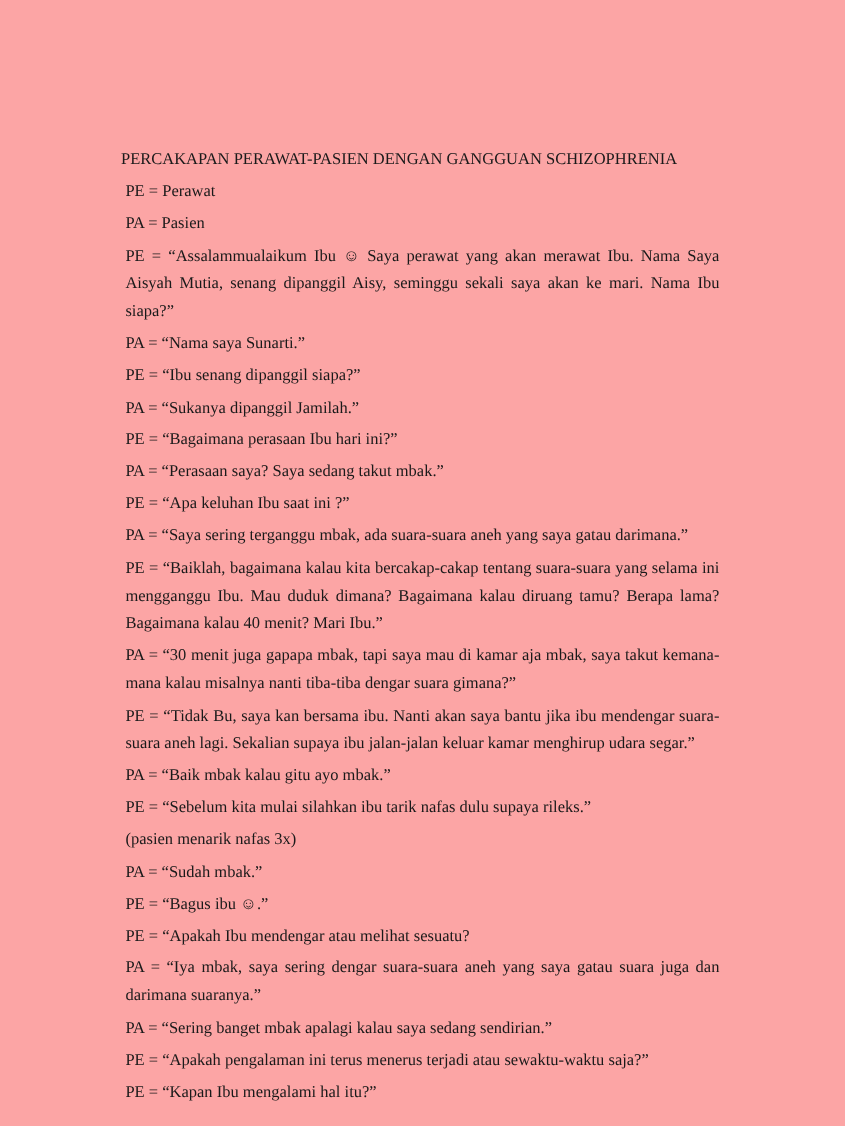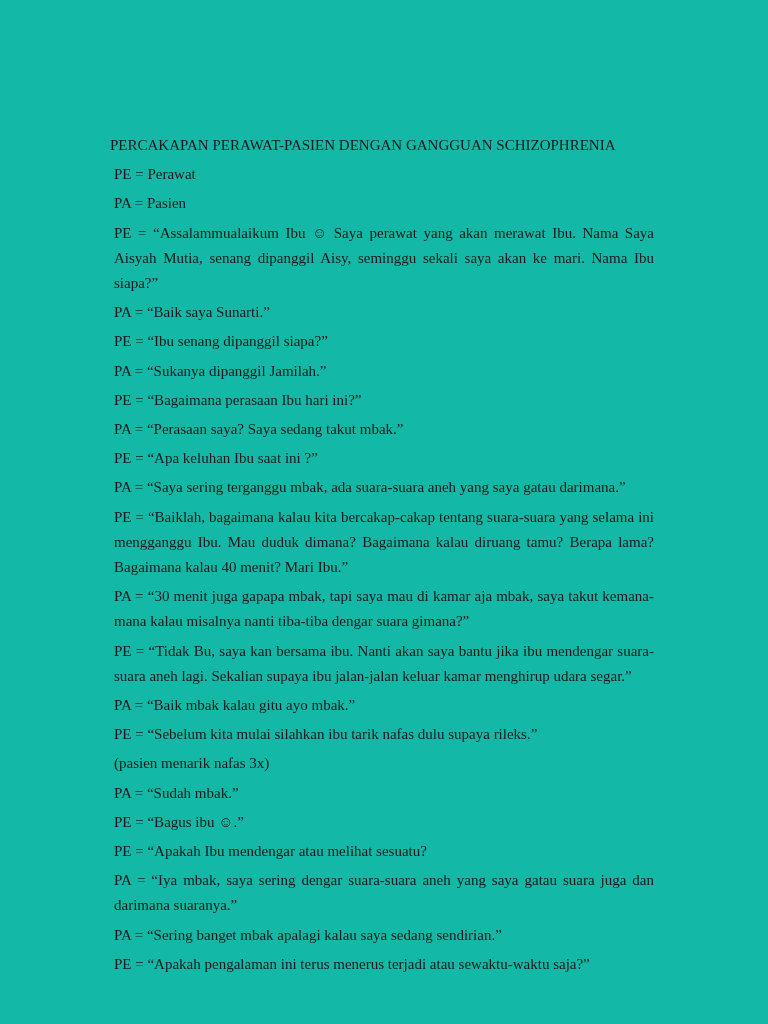--- a/index.html
+++ b/index.html
@@ -13,21 +13,21 @@
       position: relative;
       overflow: hidden;
       color: #1a1a1a;
     }
     .page {
       position: absolute;
       left: 0;
       top: 0;
       width: 768px;
       height: 1024px;
-      background: #14b8a6;
+      background: #fca5a5;
     }
     .content {
       position: absolute;
       left: 110px;
       top: 133px;
       width: 548px;
       font-family: "Liberation Serif", "DejaVu Serif", serif;
       font-size: 15px;
       line-height: 25.2px;
       text-align: justify;
@@ -46,33 +46,34 @@
 </head>
 <body>
 
 <div class="page">
   <div class="content">
     <p class="para title">PERCAKAPAN PERAWAT-PASIEN DENGAN GANGGUAN SCHIZOPHRENIA</p>
     <p class="para">PE = Perawat</p>
     <p class="para">PA = Pasien</p>
 
     <p class="para">PE = “Assalammualaikum Ibu ☺ Saya perawat yang akan merawat Ibu. Nama Saya Aisyah Mutia, senang dipanggil Aisy, seminggu sekali saya akan ke mari. Nama Ibu siapa?”</p>
-    <p class="para">PA = “Baik saya Sunarti.”</p>
+    <p class="para">PA = “Nama saya Sunarti.”</p>
     <p class="para">PE = “Ibu senang dipanggil siapa?”</p>
     <p class="para">PA = “Sukanya dipanggil Jamilah.”</p>
     <p class="para">PE = “Bagaimana perasaan Ibu hari ini?”</p>
     <p class="para">PA = “Perasaan saya? Saya sedang takut mbak.”</p>
     <p class="para">PE = “Apa keluhan Ibu saat ini ?”</p>
     <p class="para">PA = “Saya sering terganggu mbak, ada suara-suara aneh yang saya gatau darimana.”</p>
     <p class="para">PE = “Baiklah, bagaimana kalau kita bercakap-cakap tentang suara-suara yang selama ini mengganggu Ibu. Mau duduk dimana? Bagaimana kalau diruang tamu? Berapa lama? Bagaimana kalau 40 menit? Mari Ibu.”</p>
     <p class="para">PA = “30 menit juga gapapa mbak, tapi saya mau di kamar aja mbak, saya takut kemana-mana kalau misalnya nanti tiba-tiba dengar suara gimana?”</p>
     <p class="para">PE = “Tidak Bu, saya kan bersama ibu. Nanti akan saya bantu jika ibu mendengar suara-suara aneh lagi. Sekalian supaya ibu jalan-jalan keluar kamar menghirup udara segar.”</p>
     <p class="para">PA = “Baik mbak kalau gitu ayo mbak.”</p>
     <p class="para">PE = “Sebelum kita mulai silahkan ibu tarik nafas dulu supaya rileks.”</p>
     <p class="para">(pasien menarik nafas 3x)</p>
     <p class="para">PA = “Sudah mbak.”</p>
     <p class="para">PE = “Bagus ibu ☺.”</p>
     <p class="para">PE = “Apakah Ibu mendengar atau melihat sesuatu?</p>
     <p class="para">PA = “Iya mbak, saya sering dengar suara-suara aneh yang saya gatau suara juga dan darimana suaranya.”</p>
     <p class="para">PA = “Sering banget mbak apalagi kalau saya sedang sendirian.”</p>
     <p class="para">PE = “Apakah pengalaman ini terus menerus terjadi atau sewaktu-waktu saja?”</p>
+    <p class="para">PE = “Kapan Ibu mengalami hal itu?”</p>
   </div>
 </div>
 
 </body></html>

